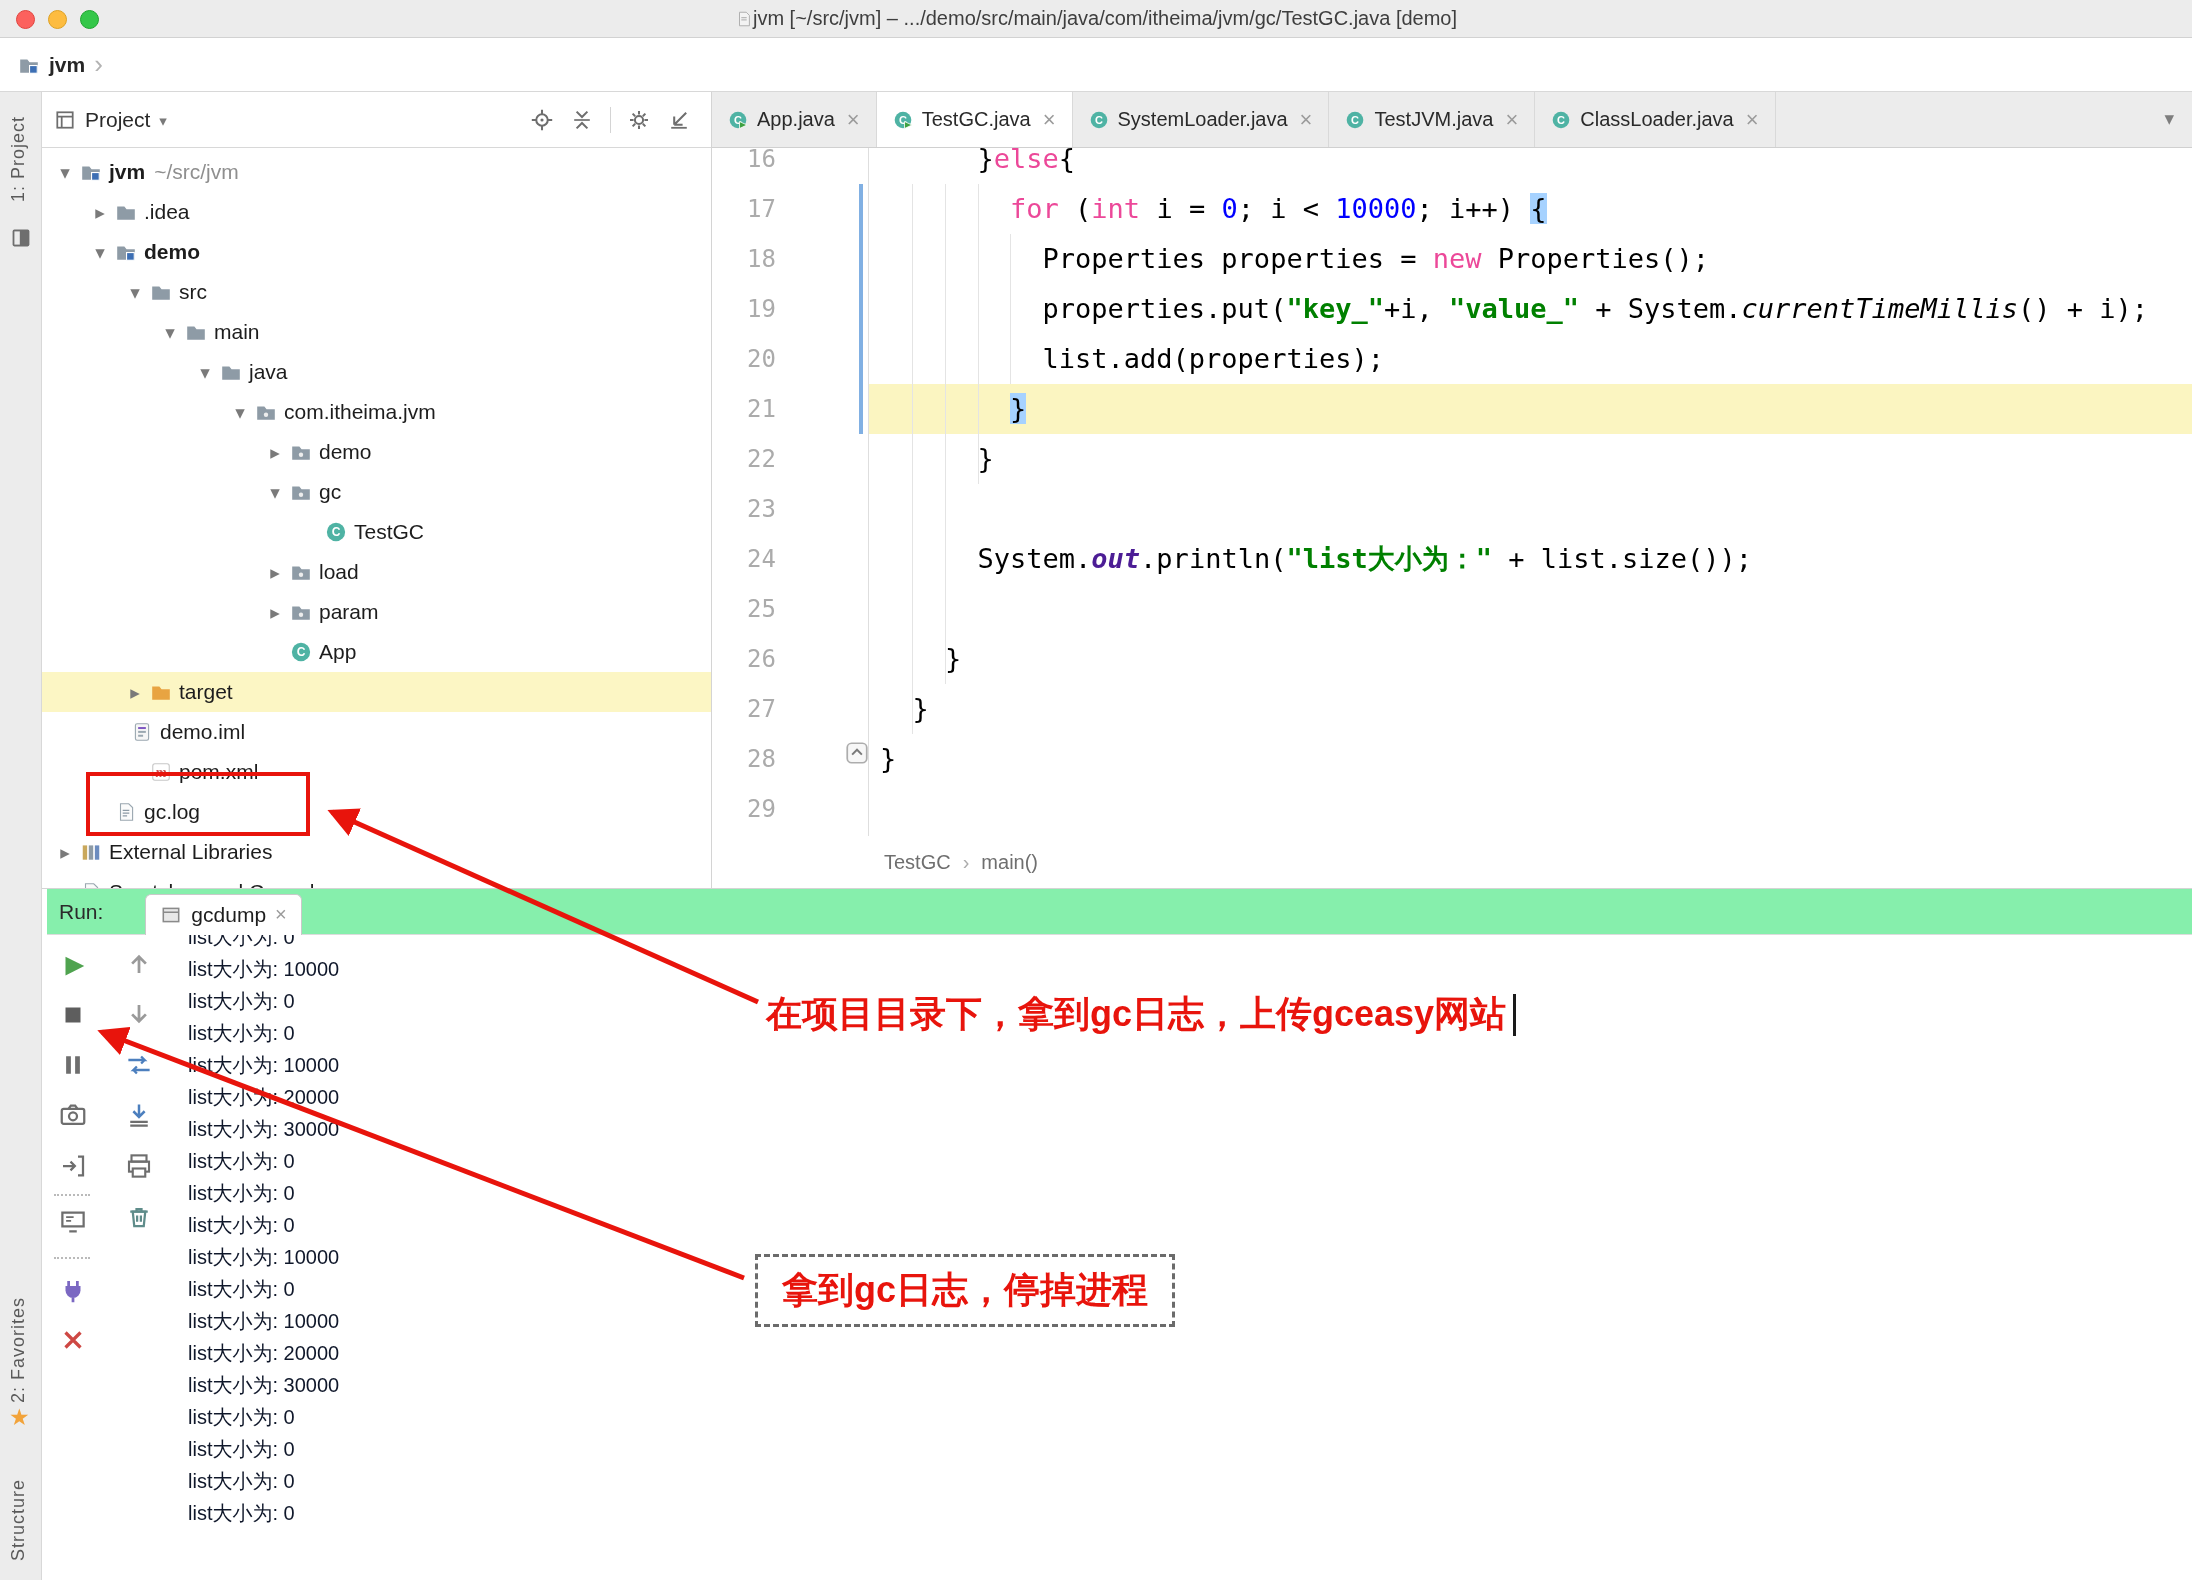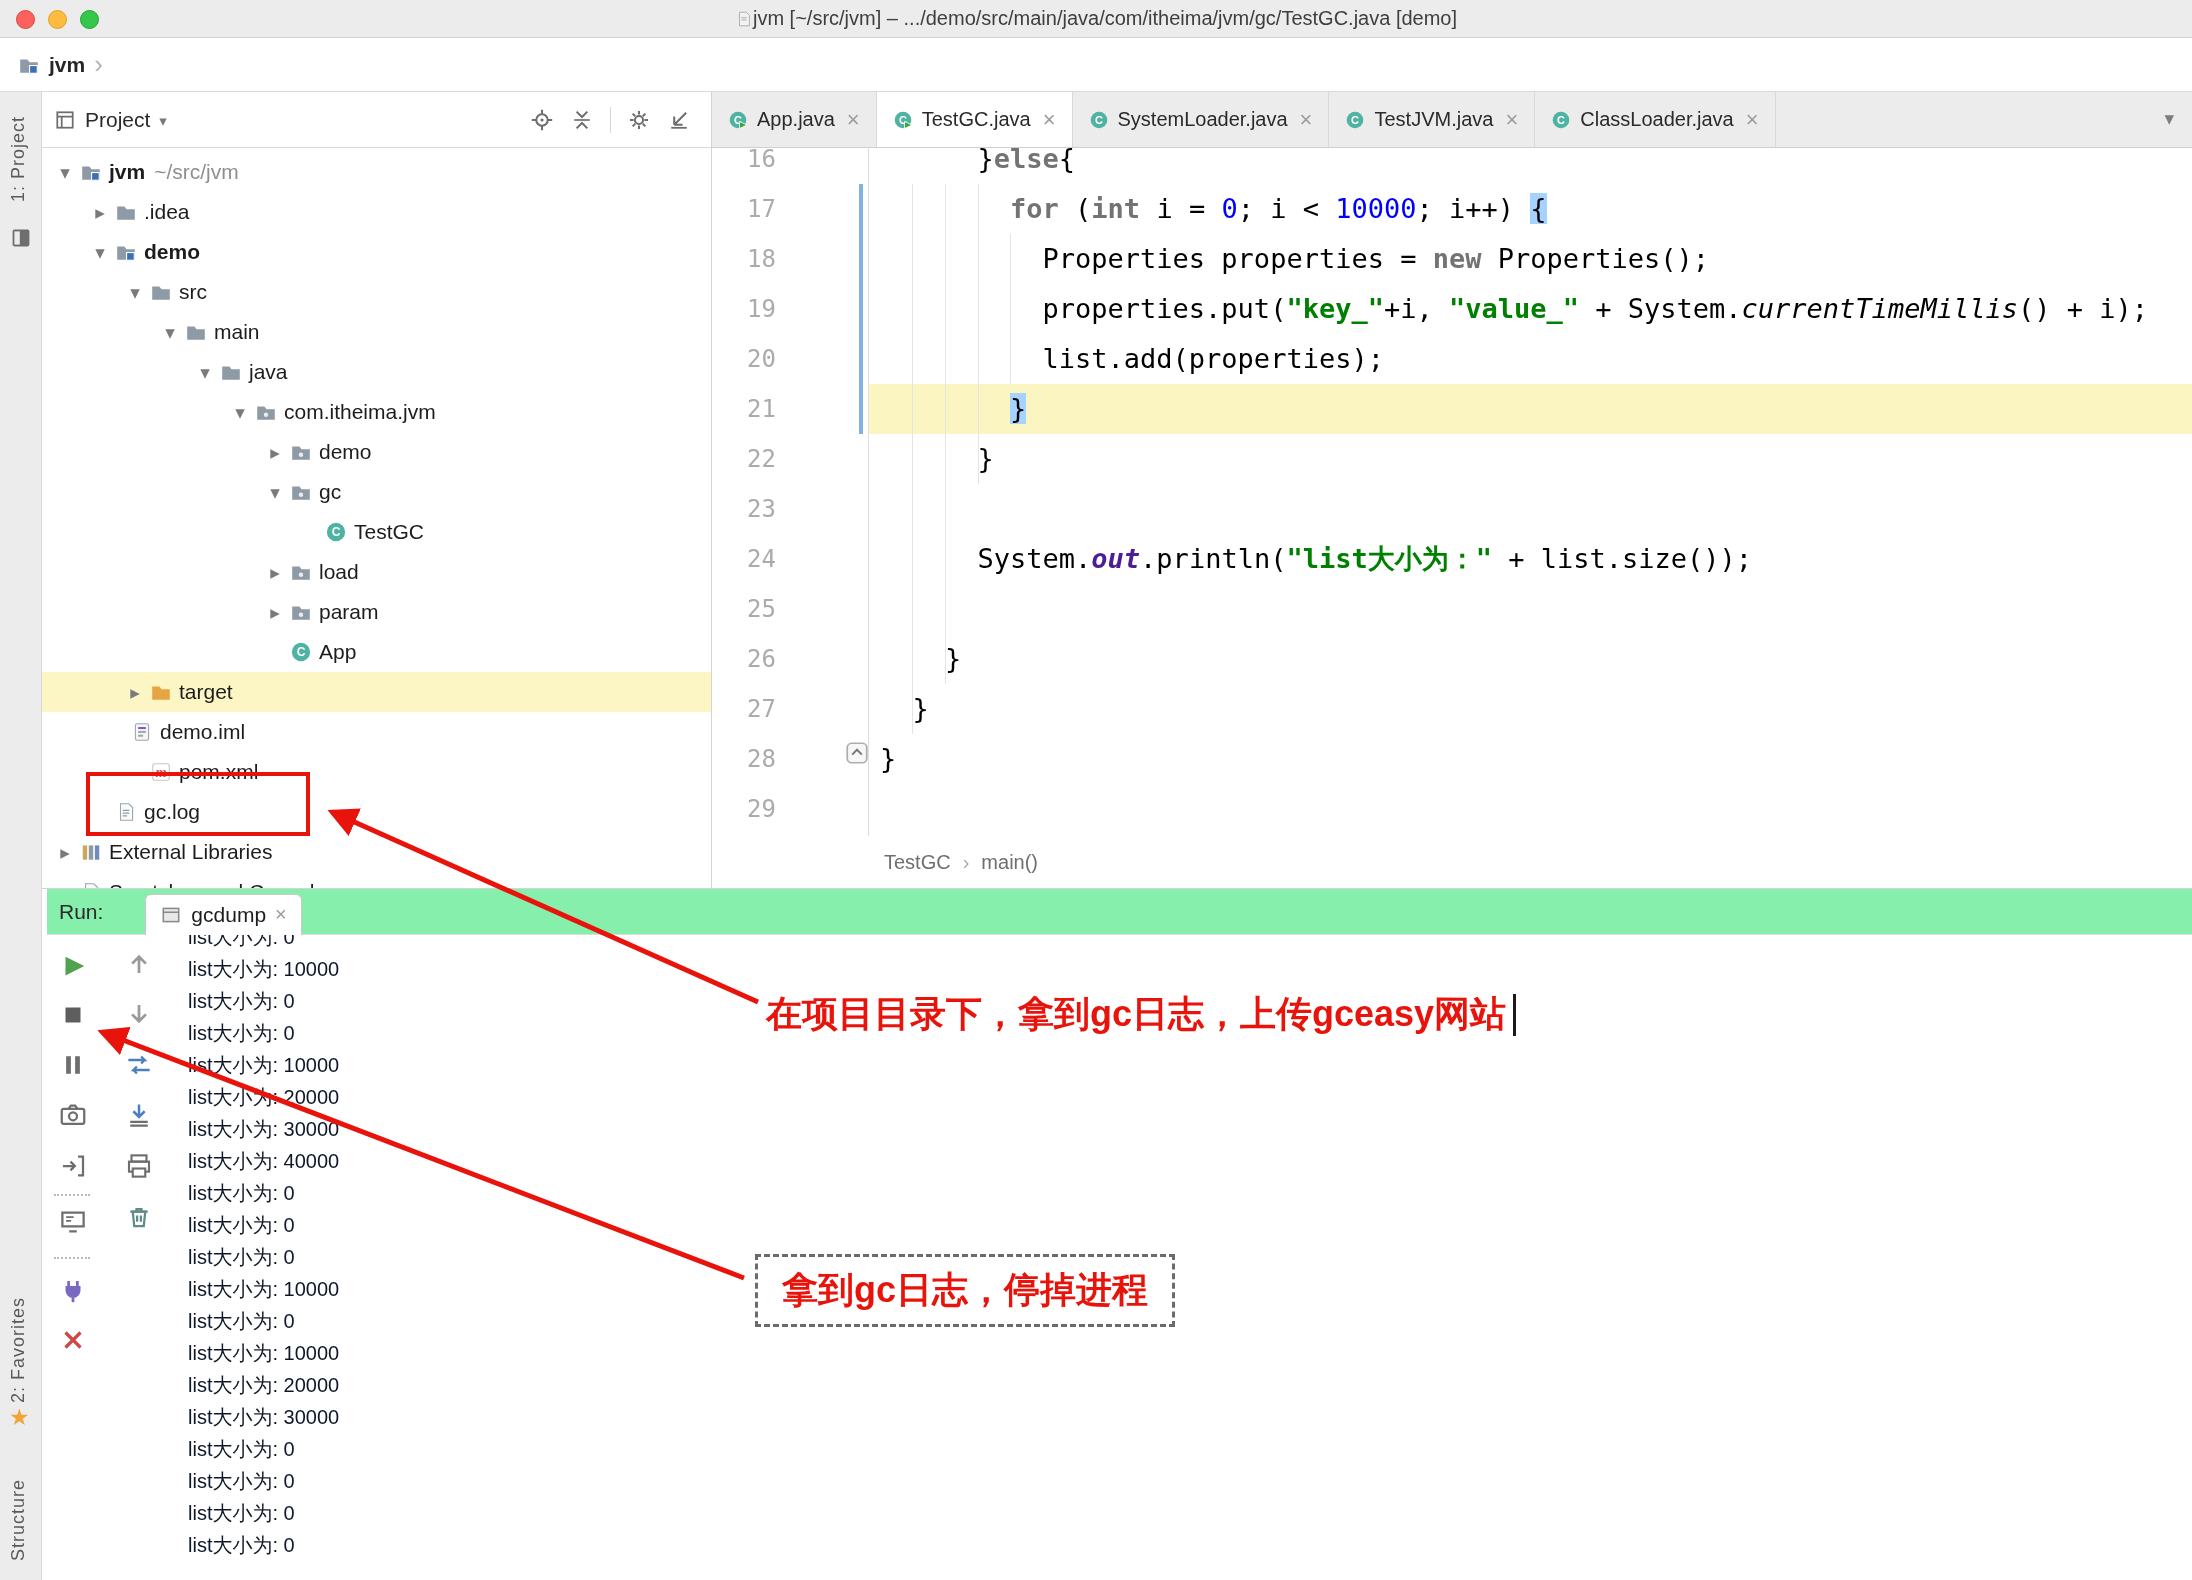--- a/index.html
+++ b/index.html
@@ -56,21 +56,21 @@
   .tab-dd{position:absolute;right:18px;top:15px;color:#7E7E7E;font-size:19px}
   #editor-body{position:absolute;top:56px;left:0;right:0;bottom:52px;overflow:hidden;background:#fff}
   #caret-line{position:absolute;left:156px;right:0;top:236px;height:50px;background:#FBF5C1}
   #vcs-bar{position:absolute;left:147px;top:36px;width:4px;height:250px;background:#81B0E3}
   #gutter-col{position:absolute;top:0;left:0;width:64px;margin-top:-14px}
   .gut-line{height:50px;line-height:50px;text-align:right;font-family:"DejaVu Sans Mono",monospace;font-size:24px;color:#ABABAB}
   #gutter-border{position:absolute;top:0;bottom:0;left:156px;width:1px;background:#DEDEDE}
   #code-col{position:absolute;top:0;left:168px;margin-top:-14px;z-index:2}
   .code-line{height:50px;line-height:50px;font-family:"DejaVu Sans Mono",monospace;font-size:27px;color:#000;white-space:pre}
   .t-p{color:#000}
-  .t-k{color:#737373;font-weight:bold}
+  .t-k{color:#ec4899;font-weight:normal}
   .t-n{color:#0000FF}
   .t-s{color:#008000;font-weight:bold}
   .t-sf{color:#4c1d95;font-weight:bold;font-style:italic}
   .t-sm{font-style:italic}
   .t-b{background:#A6D2FF}
   .guide{position:absolute;width:1px;background:#E4E4E4;z-index:1}
   #fold-icon{position:absolute;left:132px;top:592px;z-index:3}
   #editor-breadcrumbs{position:absolute;left:0;right:0;bottom:0;height:52px;display:flex;align-items:center;padding-left:172px;gap:12px;font-size:20px;color:#6F6F6F;background:#fff}
 
   
@@ -586,21 +586,20 @@
       </div>
     <div id="console">
       <div id="console-lines">
           <div class="con-line">list大小为: 0</div>
           <div class="con-line">list大小为: 10000</div>
           <div class="con-line">list大小为: 0</div>
           <div class="con-line">list大小为: 0</div>
           <div class="con-line">list大小为: 10000</div>
           <div class="con-line">list大小为: 20000</div>
           <div class="con-line">list大小为: 30000</div>
-          <div class="con-line">list大小为: 40000</div>
           <div class="con-line">list大小为: 0</div>
           <div class="con-line">list大小为: 0</div>
           <div class="con-line">list大小为: 0</div>
           <div class="con-line">list大小为: 10000</div>
           <div class="con-line">list大小为: 0</div>
           <div class="con-line">list大小为: 10000</div>
           <div class="con-line">list大小为: 20000</div>
           <div class="con-line">list大小为: 30000</div>
           <div class="con-line">list大小为: 0</div>
           <div class="con-line">list大小为: 0</div>

